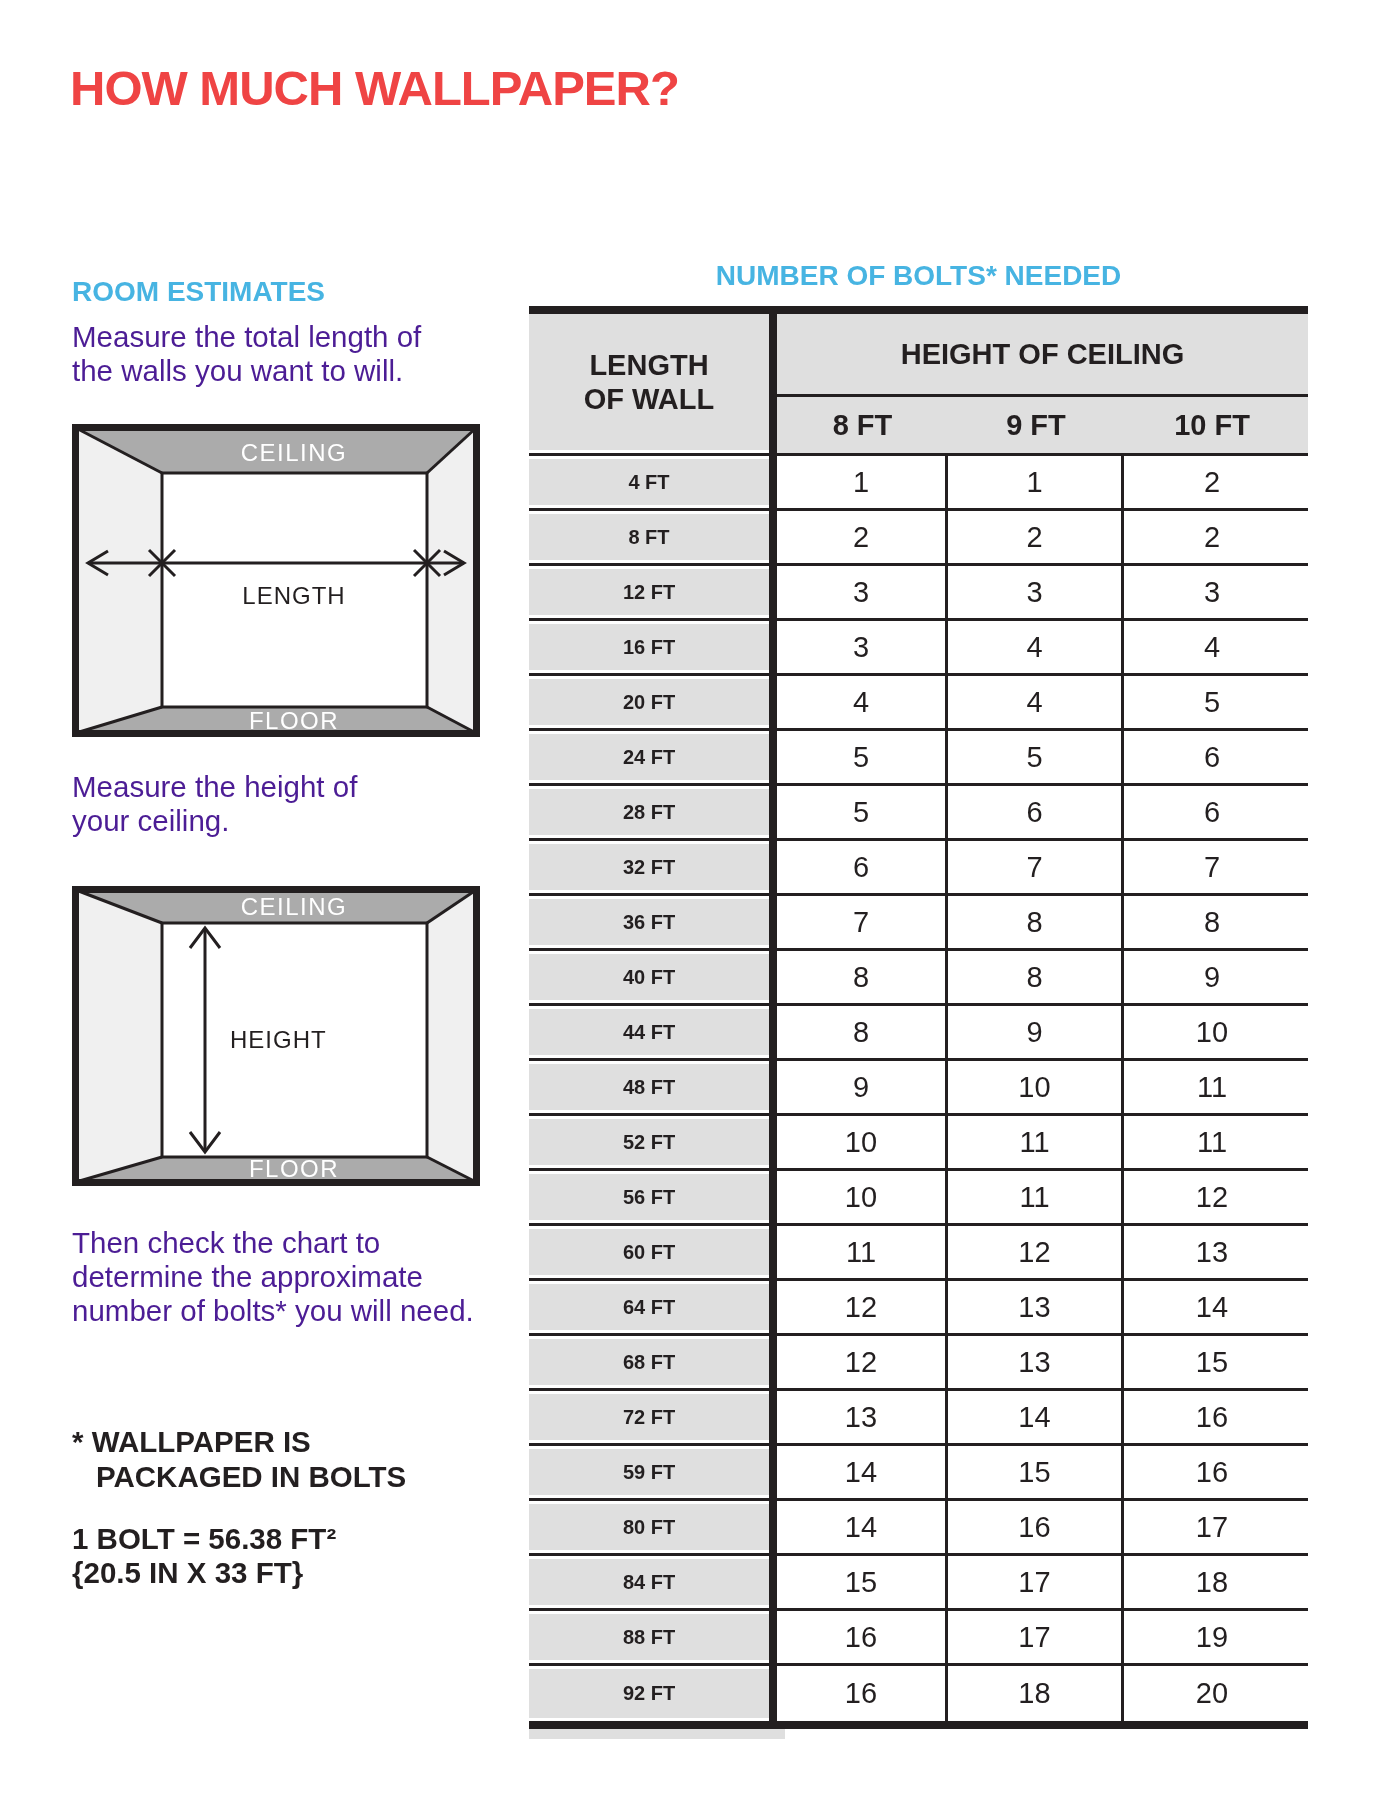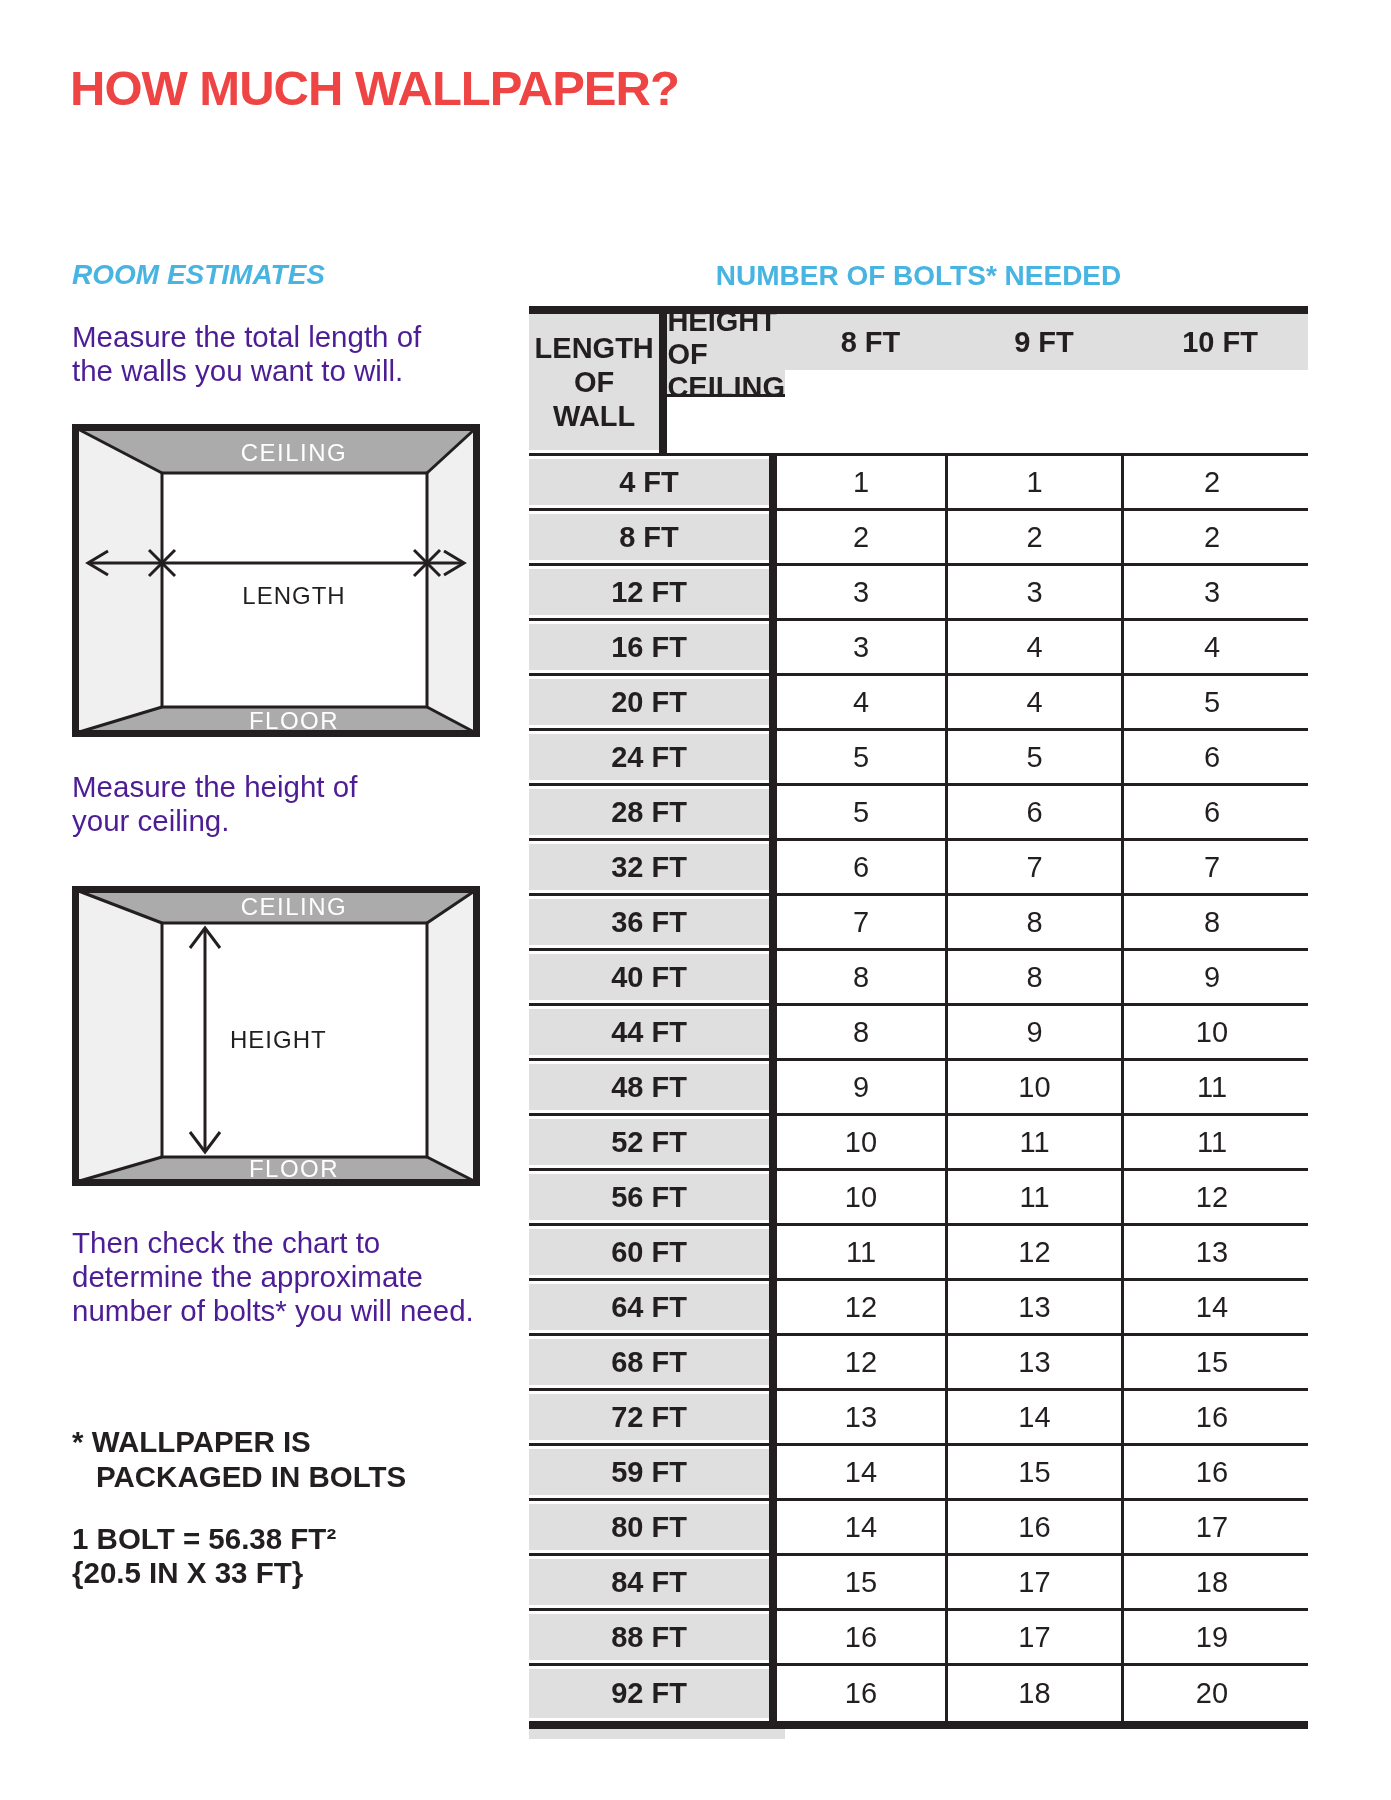--- a/index.html
+++ b/index.html
@@ -6,21 +6,21 @@
   .page {
     position:relative; width:1391px; height:1800px; background:#ffffff;
     font-family:"Liberation Sans","DejaVu Sans",sans-serif; color:#231f20;
     overflow:hidden;
   }
   .abs { position:absolute; }
 
   
   .main-title { left:70px; top:60px; font-size:49px; font-weight:bold; letter-spacing:-1px; color:#ef4444; }
   .section-heading { font-size:28px; font-weight:bold; color:#47b4e2; letter-spacing:0px; }
-  #room-heading { left:72px; top:259px;font-style:italic; }
+  #room-heading { left:72px; top:276px; }
   #table-heading { left:529px; top:260px; width:779px; text-align:center; }
 
   
   .copy { left:72px; font-size:29.5px; line-height:34px; color:#4c1d95; }
   #para1 { top:320px; }
   #para2 { top:770px; }
   #para3 { top:1226px; }
 
   .footnote { left:72px; top:1424px; font-size:29.5px; line-height:35px; font-weight:bold; }
   .footnote .indent { padding-left:24px; }
@@ -37,34 +37,34 @@
   .t-botborder { height:8px; background:#231f20; }
   .t-botstub { width:256px; height:10px; background:#dfdfdf; }
 
   .thead { display:flex; border-bottom:3px solid #231f20; height:142px; }
   .th-label-slot { width:248px; border-right:8px solid #231f20; background:#ffffff; display:flex; }
   .th-label-inner {
     background:#dfdfdf; flex:1; margin-bottom:3px;
     display:flex; flex-direction:column; align-items:center; justify-content:center;
     font-weight:bold; font-size:29px; line-height:34px; text-align:center;
   }
-  .th-right { flex:1; display:flex; flex-direction:row; }
+  .th-right { flex:1; display:flex; flex-direction:column; }
   .th-group { height:83px; background:#dfdfdf; border-bottom:3px solid #231f20;
     display:flex; align-items:center; justify-content:center; font-weight:bold; font-size:29px; }
   .th-cols { height:56px; background:#dfdfdf; display:flex; }
   .th-col { display:flex; align-items:center; justify-content:center; font-weight:bold; font-size:29px; }
   .th-col.c1 { width:171px; } .th-col.c2 { width:176px; } .th-col.c3 { width:176px; }
 
   .trow { display:flex; height:55px; border-bottom:3px solid #231f20; background:#ffffff; }
   .trow:last-child { border-bottom:none; }
   .td-label-slot { width:248px; border-right:8px solid #231f20; background:#ffffff; display:flex; }
   .td-label-inner {
     background:#dfdfdf; flex:1; margin:3px 0;
     display:flex; align-items:center; justify-content:center;
-    font-weight:bold; font-size:29px;
+    font-weight:bold; font-size:20px;
   }
   .td-cell { display:flex; align-items:center; justify-content:center; font-size:29px; }
   .td-cell.c1 { width:171px; border-right:3px solid #231f20; }
   .td-cell.c2 { width:176px; border-right:3px solid #231f20; }
   .td-cell.c3 { width:176px; }
 
   
   .svg-band-label { fill:#ffffff; font-size:24px; letter-spacing:1.5px; }
   .svg-dim-label  { fill:#231f20; font-size:24px; letter-spacing:1px; }
 </style>

